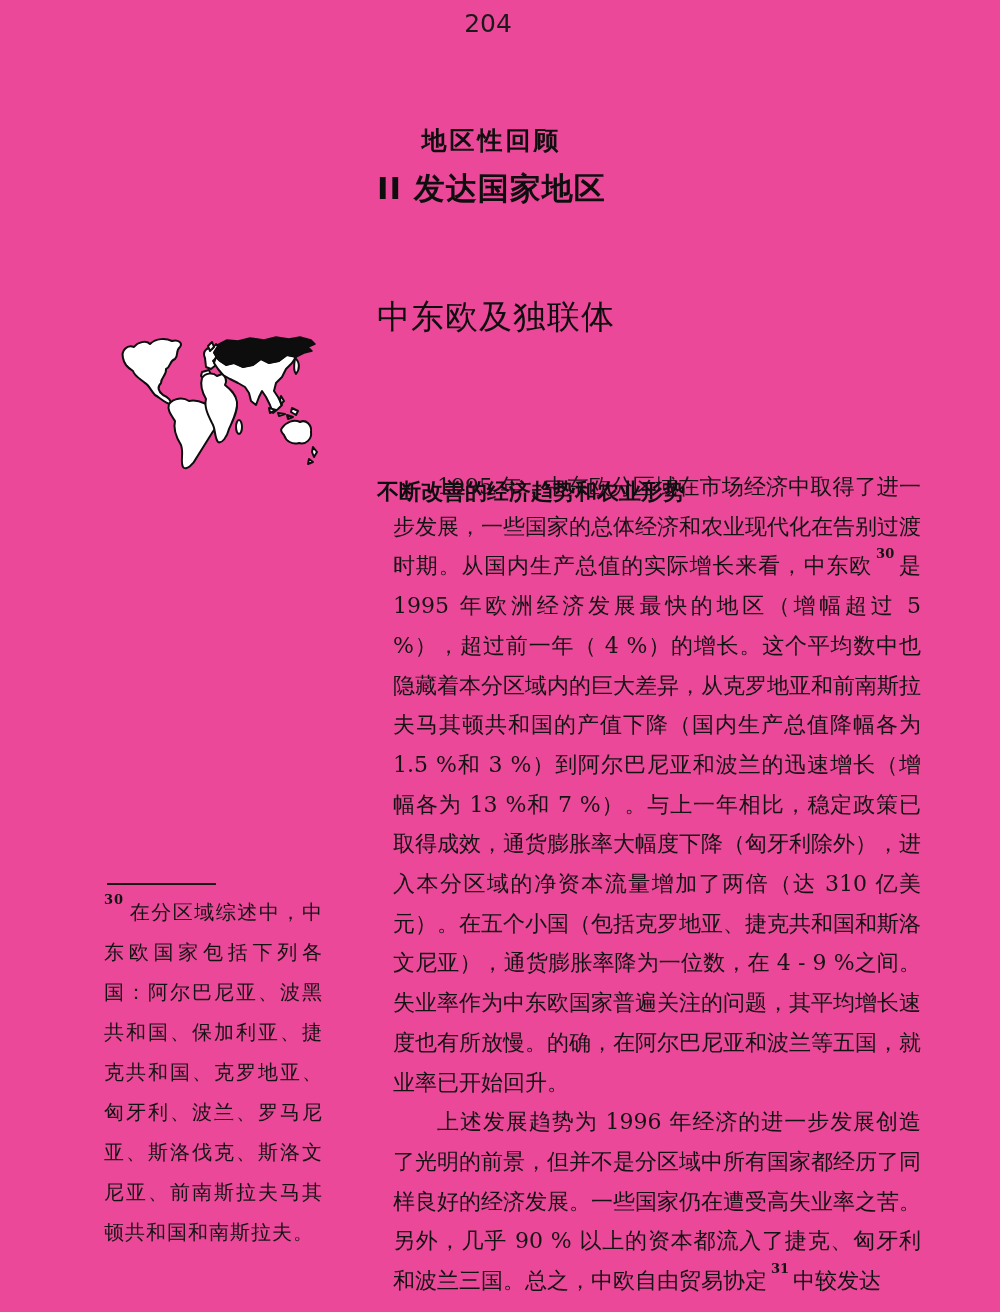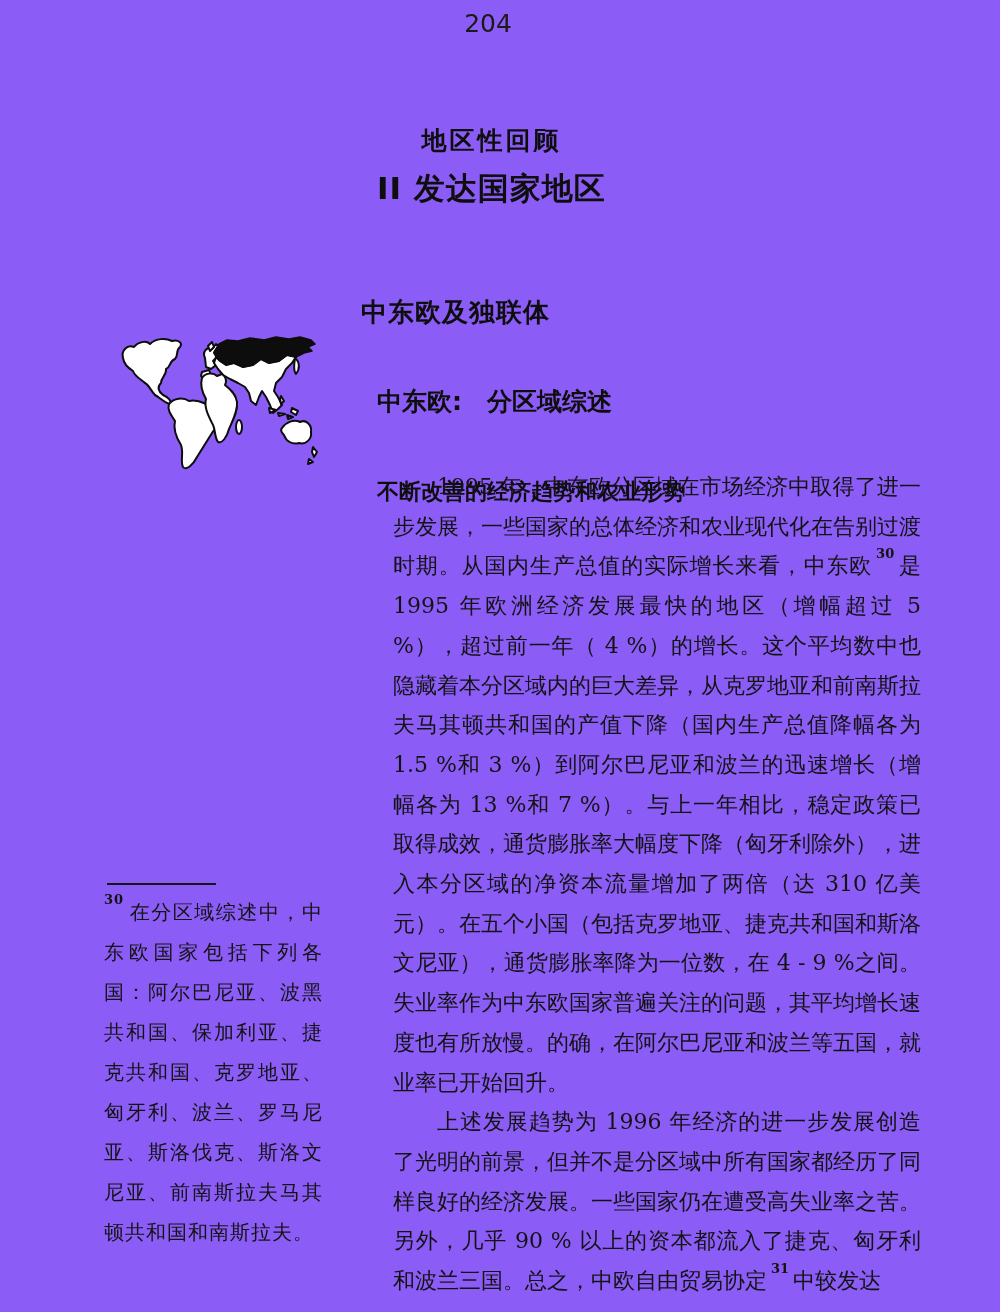--- a/index.html
+++ b/index.html
@@ -2,21 +2,21 @@
 <html><head>
 <meta charset="utf-8">
 <title>204</title>
 <style>
   * { margin: 0; padding: 0; box-sizing: border-box; }
   html, body { background: #ffffff; }
   .page {
     position: relative;
     width: 1000px;
     height: 1312px;
-    background: #8b5cf6;
+    background: #ec4899;
     color: #141414;
     font-family: "DejaVu Serif", serif;
     overflow: hidden;
   }
   .page-number {
     position: absolute;
     top: 9px; left: 0;
     width: 976px;
     text-align: center;
     font-size: 25px;
@@ -39,23 +39,23 @@
   }
   .world-map path, .world-map ellipse {
     stroke: #0d0d0d;
     stroke-width: 2;
     fill: #ffffff;
     stroke-linejoin: round;
   }
   .world-map .filled { fill: #0d0d0d; stroke-width: 1.5; }
   .section-title {
     position: absolute;
-    left: 361px; top: 295px;
-    font-size: 26px;
-    font-weight: bold;
+    left: 377px; top: 295px;
+    font-size: 33px;
+    font-weight: normal;
     font-family: "DejaVu Sans", sans-serif;
     color: #0e0e0e;
     letter-spacing: 1px;
   }
   .section-subtitle {
     position: absolute;
     left: 377px; top: 385px;
     font-size: 25px;
     font-weight: bold;
     font-family: "DejaVu Sans", sans-serif;
@@ -144,21 +144,20 @@
     <path d="M170,81 L176,83 L171,85 Z"></path>
     <path d="M175,74 L181,77 L179,81 L174,78 Z"></path>
 
     <path d="M165,94 C169,88 177,85 183,88 C189,85 195,91 194,98 C195,105 189,111 182,109 C175,111 169,107 167,101 C164,98 163,96 165,94 Z"></path>
 
     <path d="M196,113 L200,118 L197,123 L195,118 Z"></path>
     <path d="M192,125 L196,128 L191,130 Z"></path>
   </svg>
 
   <div class="section-title">中东欧及独联体</div>
-  <div class="section-subtitle">中东欧:　分区域综述</div>
   <div class="section-subheading">不断改善的经济趋势和农业形势</div>
 
   <div class="body-text">
     <p><span>1995 年，中东欧分区域在市场经济中取得了进一步发展，一些国家的总体经济和农业现代化在告别过渡时期。从国内生产总值的实际增长来看，中东欧</span><sup>30</sup><span>是 1995 年欧洲经济发展最快的地区（增幅超过 5 %），超过前一年（ 4 %）的增长。这个平均数中也隐藏着本分区域内的巨大差异，从克罗地亚和前南斯拉夫马其顿共和国的产值下降（国内生产总值降幅各为 1.5 %和 3 %）到阿尔巴尼亚和波兰的迅速增长（增幅各为 13 %和 7 %）。与上一年相比，稳定政策已取得成效，通货膨胀率大幅度下降（匈牙利除外），进入本分区域的净资本流量增加了两倍（达 310 亿美元）。在五个小国（包括克罗地亚、捷克共和国和斯洛文尼亚），通货膨胀率降为一位数，在 4 - 9 %之间。失业率作为中东欧国家普遍关注的问题，其平均增长速度也有所放慢。的确，在阿尔巴尼亚和波兰等五国，就业率已开始回升。</span></p>
     <p><span>上述发展趋势为 1996 年经济的进一步发展创造了光明的前景，但并不是分区域中所有国家都经历了同样良好的经济发展。一些国家仍在遭受高失业率之苦。另外，几乎 90 % 以上的资本都流入了捷克、匈牙利和波兰三国。总之，中欧自由贸易协定</span><sup>31</sup><span>中较发达</span></p>
   </div>
 
   <div class="footnote-rule"></div>
 
   <div class="footnote"><sup>30</sup><span>在分区域综述中，中东欧国家包括下列各国：阿尔巴尼亚、波黑共和国、保加利亚、捷克共和国、克罗地亚、匈牙利、波兰、罗马尼亚、斯洛伐克、斯洛文尼亚、前南斯拉夫马其顿共和国和南斯拉夫。</span></div>

